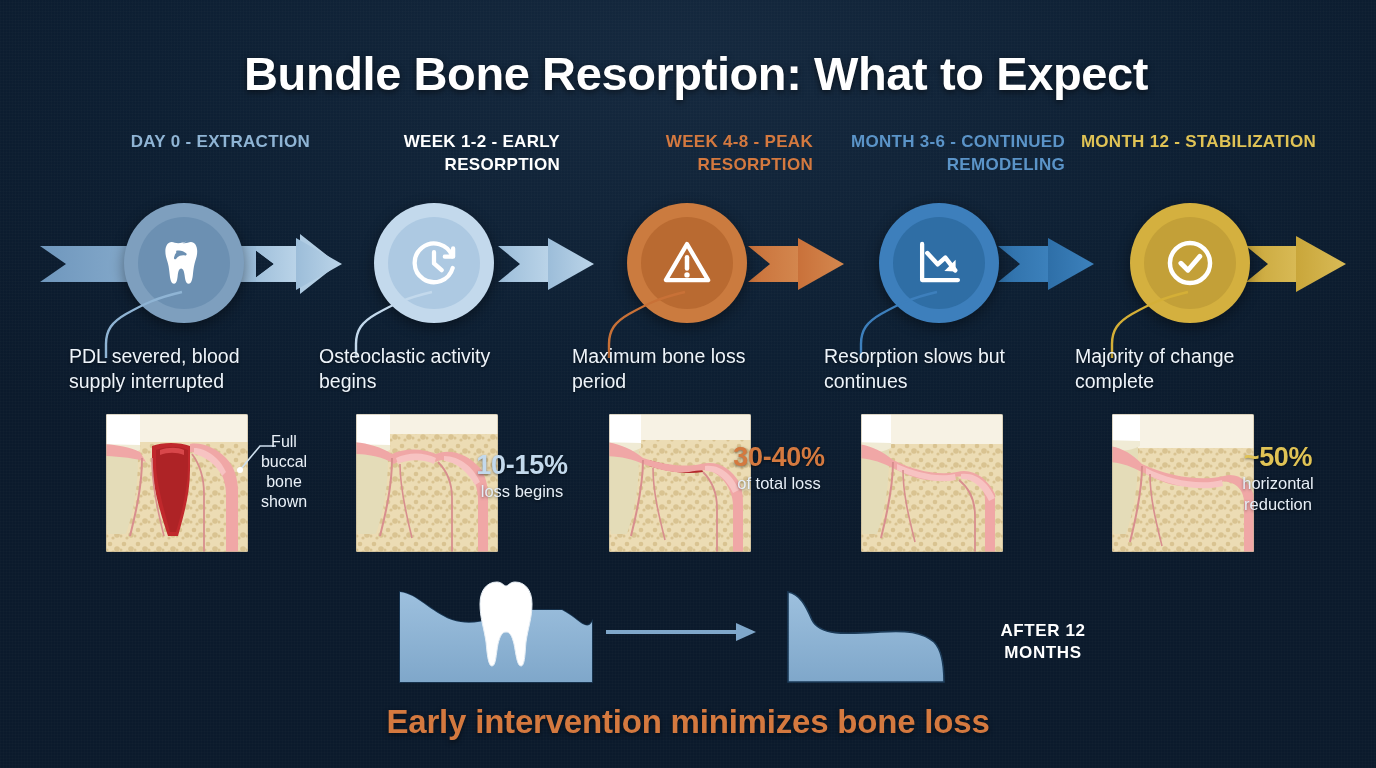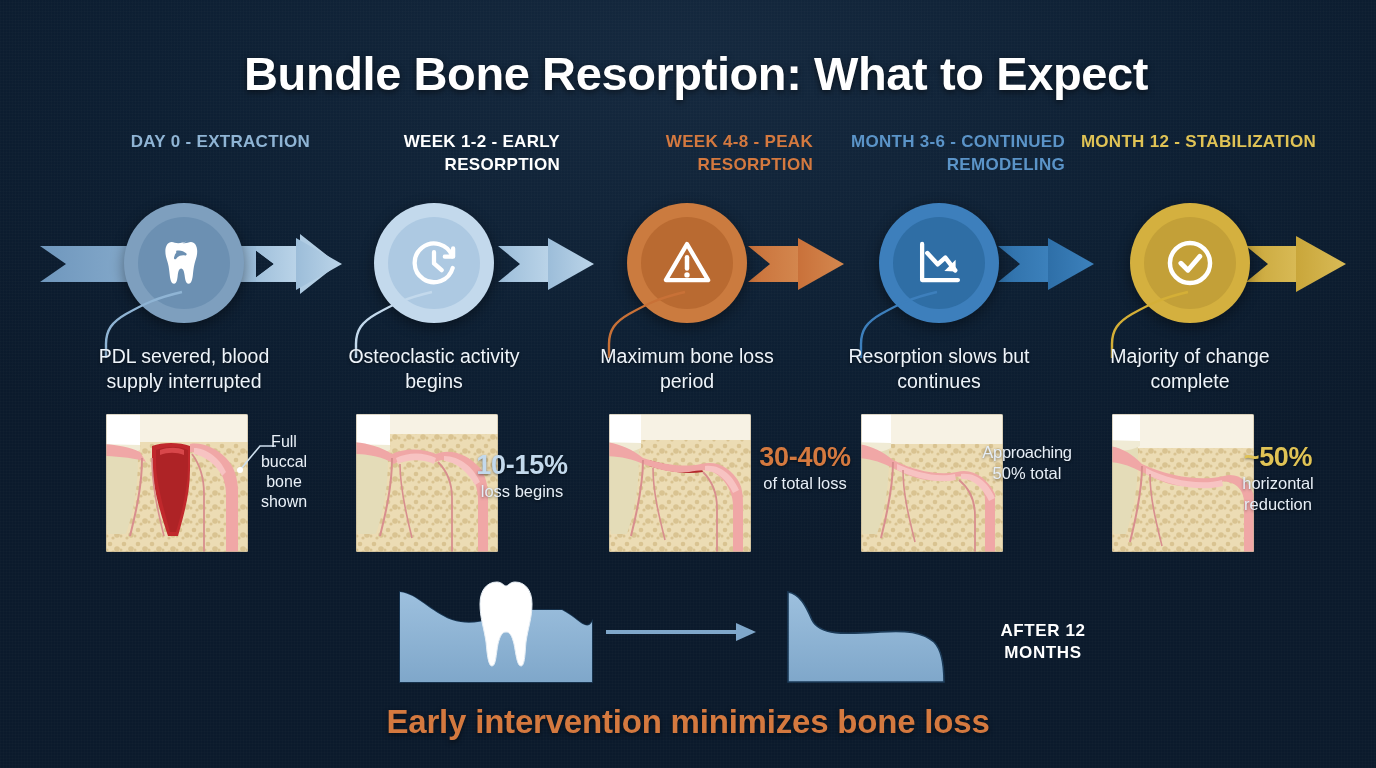--- a/index.html
+++ b/index.html
@@ -67,21 +67,21 @@
     display: flex; align-items: center; justify-content: center;
   }
   .circle-inner svg { display: block; }
 
   
   .connector { position: absolute; }
   .desc {
     position: absolute;
     top: 344px;
     width: 230px;
-    text-align: center;
+    text-align: left;
     font-size: 19.5px;
     line-height: 25px;
     color: #eef4fa;
     text-shadow: 0 1px 3px rgba(0,0,0,0.5);
   }
 
   
   .anat {
     position: absolute;
     top: 414px;
@@ -320,21 +320,21 @@
       <path d="M36,44 C54,48 74,52 92,50 C106,48 118,54 128,64 L128,138 L36,138 Z" fill="url(#trab)"></path>
       <path d="M40,46 C58,51 76,55 92,52 L94,58 C76,61 58,57 40,52 Z" fill="#b32a2c"></path>
       <path d="M-6,28 C6,28 22,34 34,44 C52,50 74,54 92,50 C108,46 122,54 130,68 C134,76 134,84 134,92 L134,138 L124,138 L124,92 C124,82 120,72 112,64 C102,54 92,56 80,58 C62,60 46,54 34,50 C22,44 8,42 -6,42 Z" fill="#f0a7a6"></path>
       <path d="M96,52 C112,50 124,62 130,76 L124,79 C118,66 108,56 96,57 Z" fill="#f7c3c2"></path>
       <path d="M34,46 C34,72 28,98 22,122" fill="none" stroke="#d88e8e" stroke-width="2"></path>
       <path d="M44,54 C44,78 50,102 56,126" fill="none" stroke="#d88e8e" stroke-width="1.6"></path>
       <path d="M94,58 C102,66 108,78 108,94 L108,138" fill="none" stroke="#d88e8e" stroke-width="1.8"></path>
       <rect x="0" y="0" width="142" height="138" fill="none" stroke="#bcae8e" stroke-width="1"></rect>
     </svg>
   </div>
-  <div class="stat" style="left:744px; top:442px; width:122px;">
+  <div class="stat" style="left:718px; top:442px; width:122px;">
     <div class="big" style="color:#d4793f;">30-40%</div>
     <div class="sub">of total loss</div>
   </div>
 
   <div class="stage-col" style="left:813px;">
     <div class="stage-head" style="color:#5b94c8;">MONTH 3-6 - CONTINUED REMODELING</div>
   </div>
   <div class="circle-wrap" style="left:879px;">
     <div class="circle-outer" style="background:#3d7fbc;">
       <div class="circle-inner" style="background:#2f6ea5;">
@@ -360,24 +360,20 @@
       <path d="M32,48 C52,56 76,62 96,60 C110,58 122,64 130,76 L130,138 L32,138 Z" fill="url(#trab)"></path>
       <path d="M-6,30 C6,30 20,36 32,46 C52,56 76,62 96,58 C112,54 126,64 134,80 L134,138 L124,138 L124,86 C124,76 118,68 110,64 C100,60 90,64 78,66 C60,68 44,60 32,54 C20,48 8,44 -6,44 Z" fill="#f0a7a6"></path>
       <path d="M36,50 C54,58 76,64 94,60 L95,66 C76,70 54,64 36,56 Z" fill="#f7c3c2"></path>
       <path d="M100,60 C116,58 128,70 134,84 L128,87 C122,74 112,64 100,65 Z" fill="#f7c3c2"></path>
       <path d="M32,48 C32,74 26,100 20,124" fill="none" stroke="#d88e8e" stroke-width="2"></path>
       <path d="M42,56 C42,80 48,104 54,128" fill="none" stroke="#d88e8e" stroke-width="1.6"></path>
       <path d="M98,66 C108,74 114,86 114,102 L114,138" fill="none" stroke="#d88e8e" stroke-width="1.8"></path>
       <rect x="0" y="0" width="142" height="138" fill="none" stroke="#bcae8e" stroke-width="1"></rect>
     </svg>
   </div>
-  <div class="stat plain" style="left:962px; top:442px; width:130px;">
-    <div class="big">Approaching</div>
-    <div class="sub">50% total</div>
-  </div>
 
   <div class="stage-col" style="left:1064px;">
     <div class="stage-head" style="color:#e0c355;">MONTH 12 - STABILIZATION</div>
   </div>
   <div class="circle-wrap" style="left:1130px;">
     <div class="circle-outer" style="background:#d4b03f;">
       <div class="circle-inner" style="background:#c3a038;">
         <svg width="56" height="56" viewBox="0 0 24 24">
           <circle cx="12" cy="12" r="8.6" fill="none" stroke="#ffffff" stroke-width="1.9"></circle>
           <path d="M8.1 12.1 L11.1 15.1 L16.2 9.2" fill="none" stroke="#ffffff" stroke-width="2.1" stroke-linecap="round" stroke-linejoin="round"></path>

